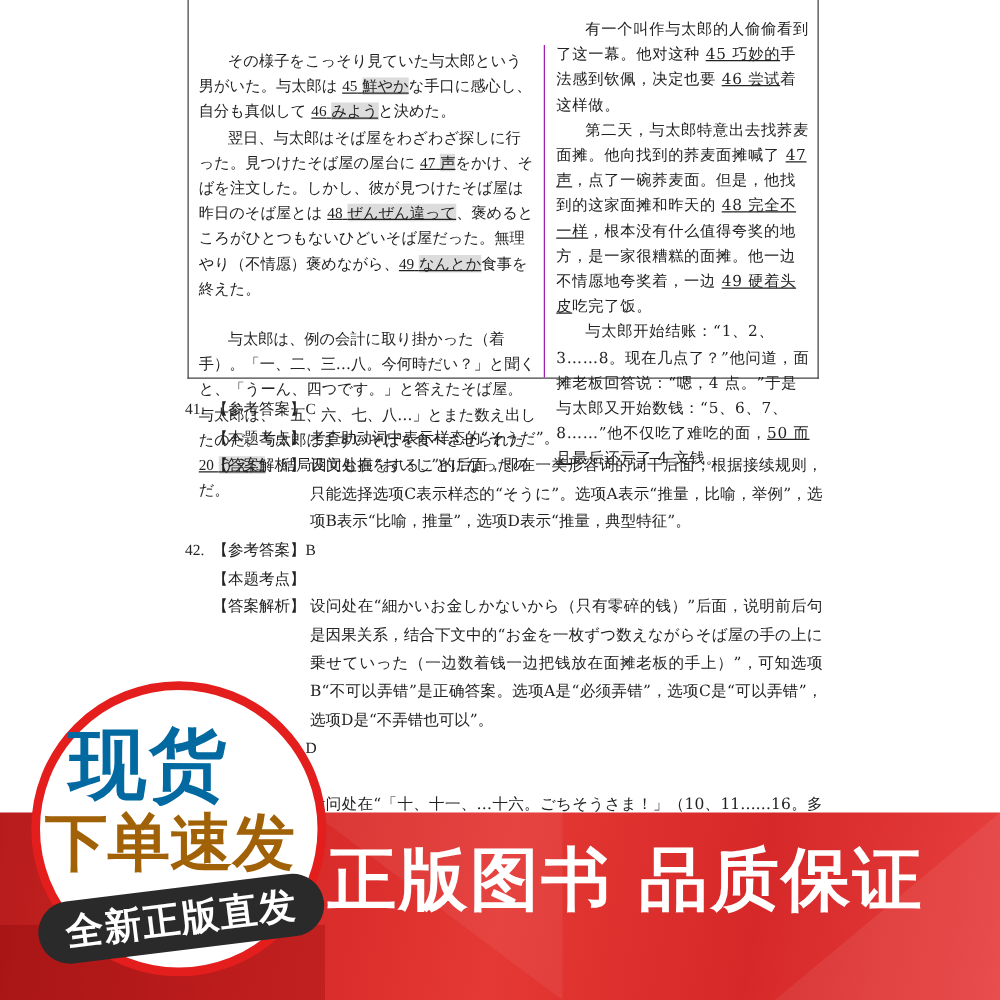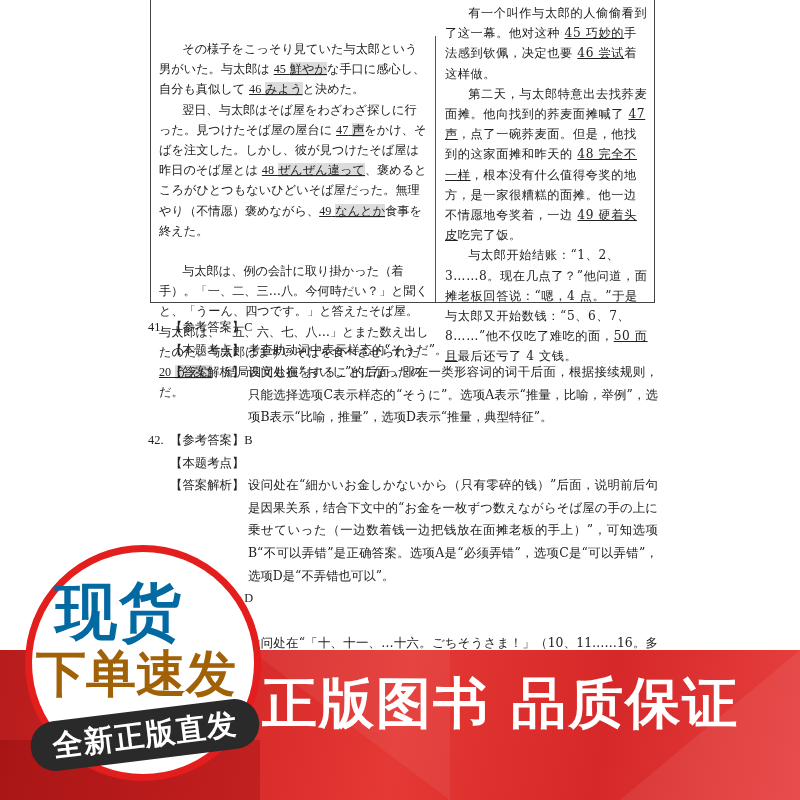--- a/index.html
+++ b/index.html
@@ -15,21 +15,21 @@
   .passage-table {
     position: absolute; left: 150px; top: 0; width: 505px; height: 303px;
     border: 1px solid #444; border-top: none; box-sizing: border-box;
     display: flex;
   }
   .col-ja {
     width: 285px; border-right: 1px solid #a21caf; box-sizing: border-box;
     padding: 3px 6px 0 8px; font-size: 12.2px; line-height: 20.2px; margin-top: 36px;
   }
   .col-zh {
-    flex: 1; padding: 3px 6px 0 9px; font-size: 12.2px; line-height: 20.2px;
+    flex: 1; padding: 13px 6px 0 9px; font-size: 12.2px; line-height: 20.2px;
     letter-spacing: 0.6px;
   }
   .para { margin: 0; text-indent: 1.9em; }
   .para.gap { margin-top: 20px; }
   .blank { text-decoration: underline; }
   .blank .hl { background: #dcdcdc; }
   .num { font-family: "Liberation Serif", serif; }
 
   
   .answers {

